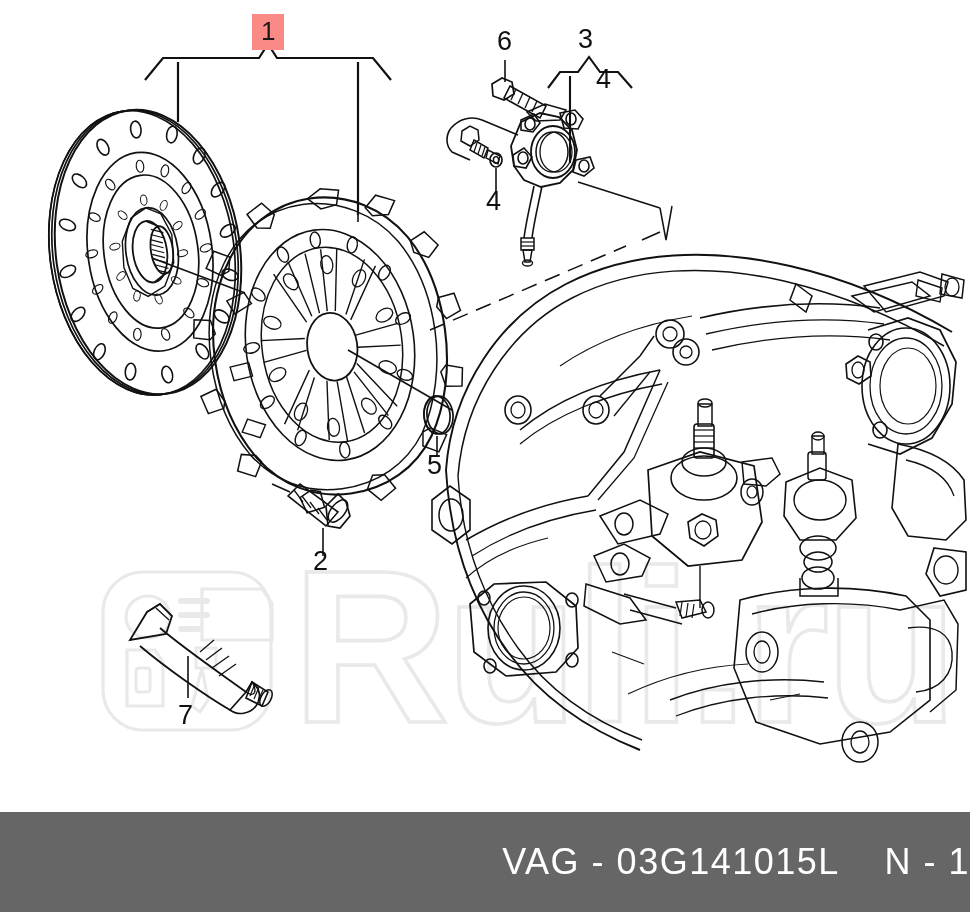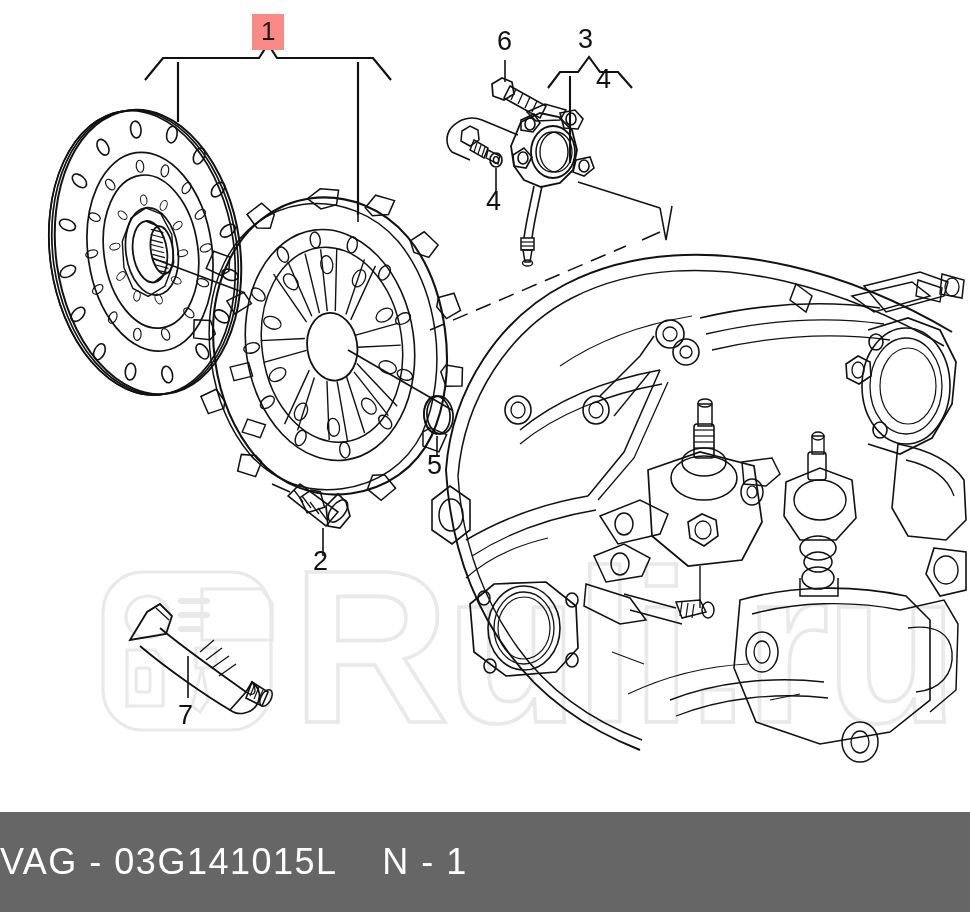--- a/index.html
+++ b/index.html
@@ -8,21 +8,21 @@
   #canvas{position:absolute;left:0;top:0;width:970px;height:912px;}
   .callout{
     position:absolute;font-family:"Liberation Sans",sans-serif;
     font-size:27px;color:#111;line-height:1;white-space:nowrap;
   }
   .callout.boxed{
     background:#f98a85;padding:4px 9px 6px 9px;font-size:26px;color:#1a1a1a;
   }
   #footer{
     position:absolute;left:0;bottom:0;width:970px;height:100px;
-    background:#666666;display:flex;align-items:center;justify-content:flex-start;
+    background:#666666;display:flex;align-items:center;justify-content:flex-end;
   }
   #footer .ftxt{
     color:#ffffff;font-size:36px;letter-spacing:1.5px;
     font-family:"Liberation Sans",sans-serif;white-space:pre;
   }
   .wm{position:absolute;pointer-events:none;}
 </style>
 </head>
 <body>
 

